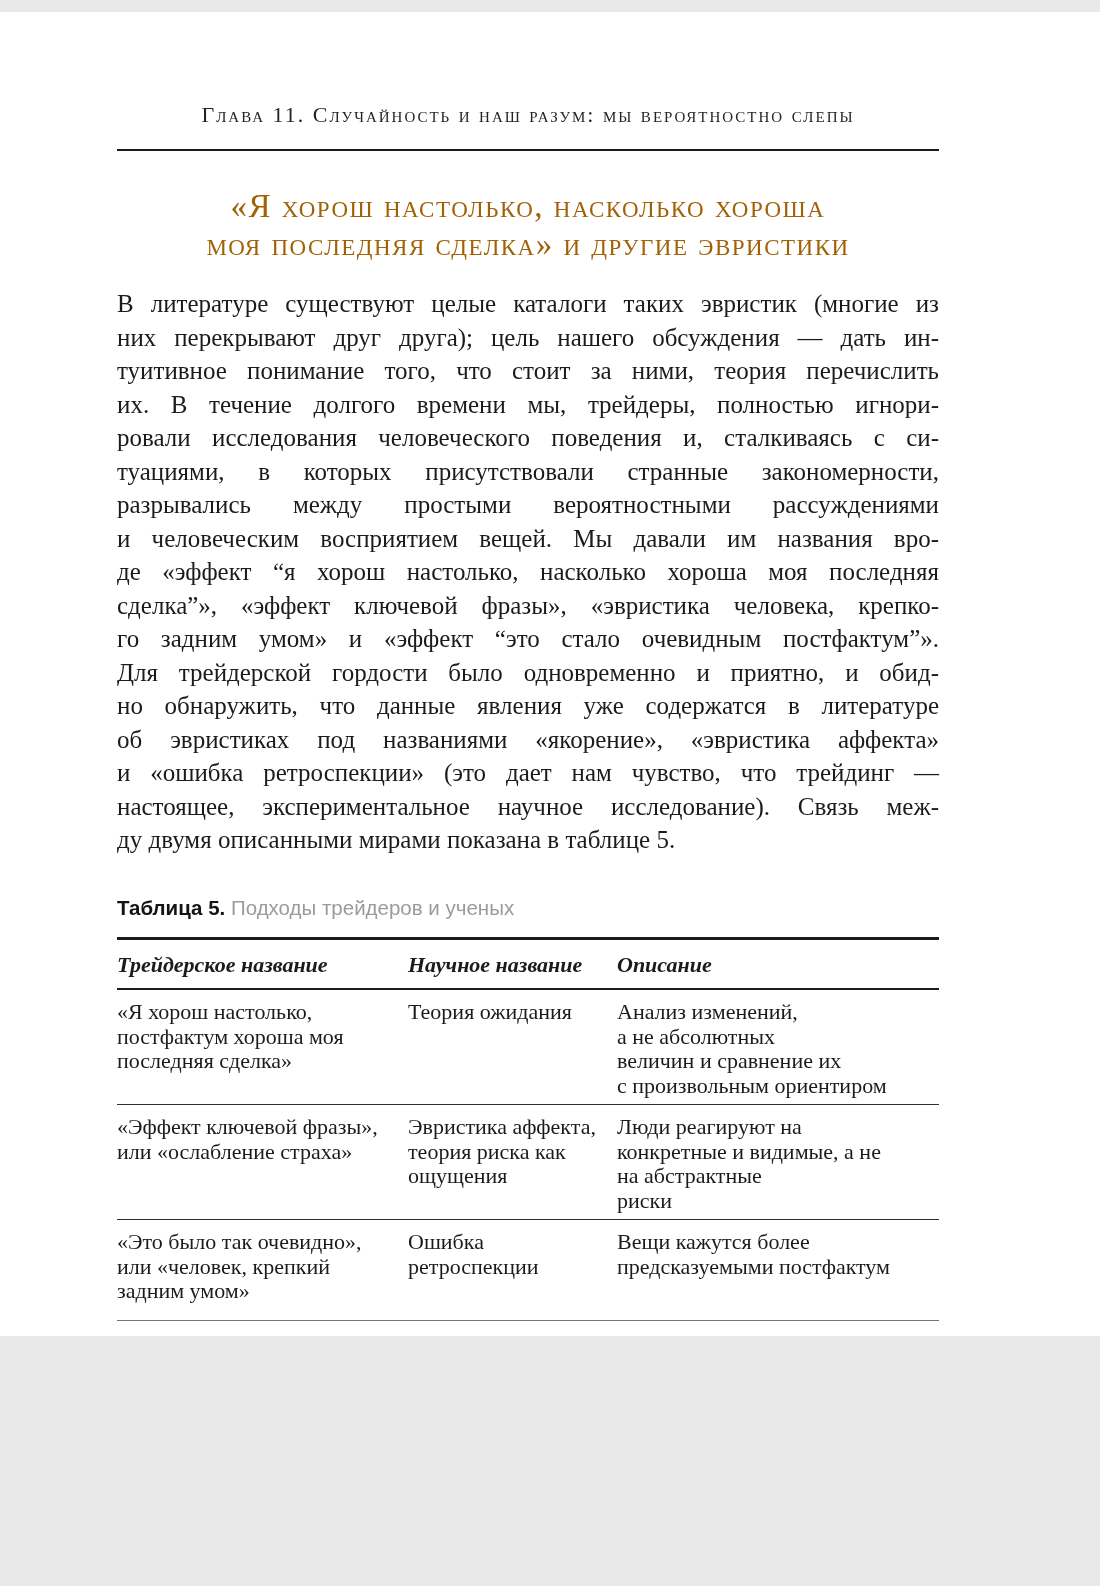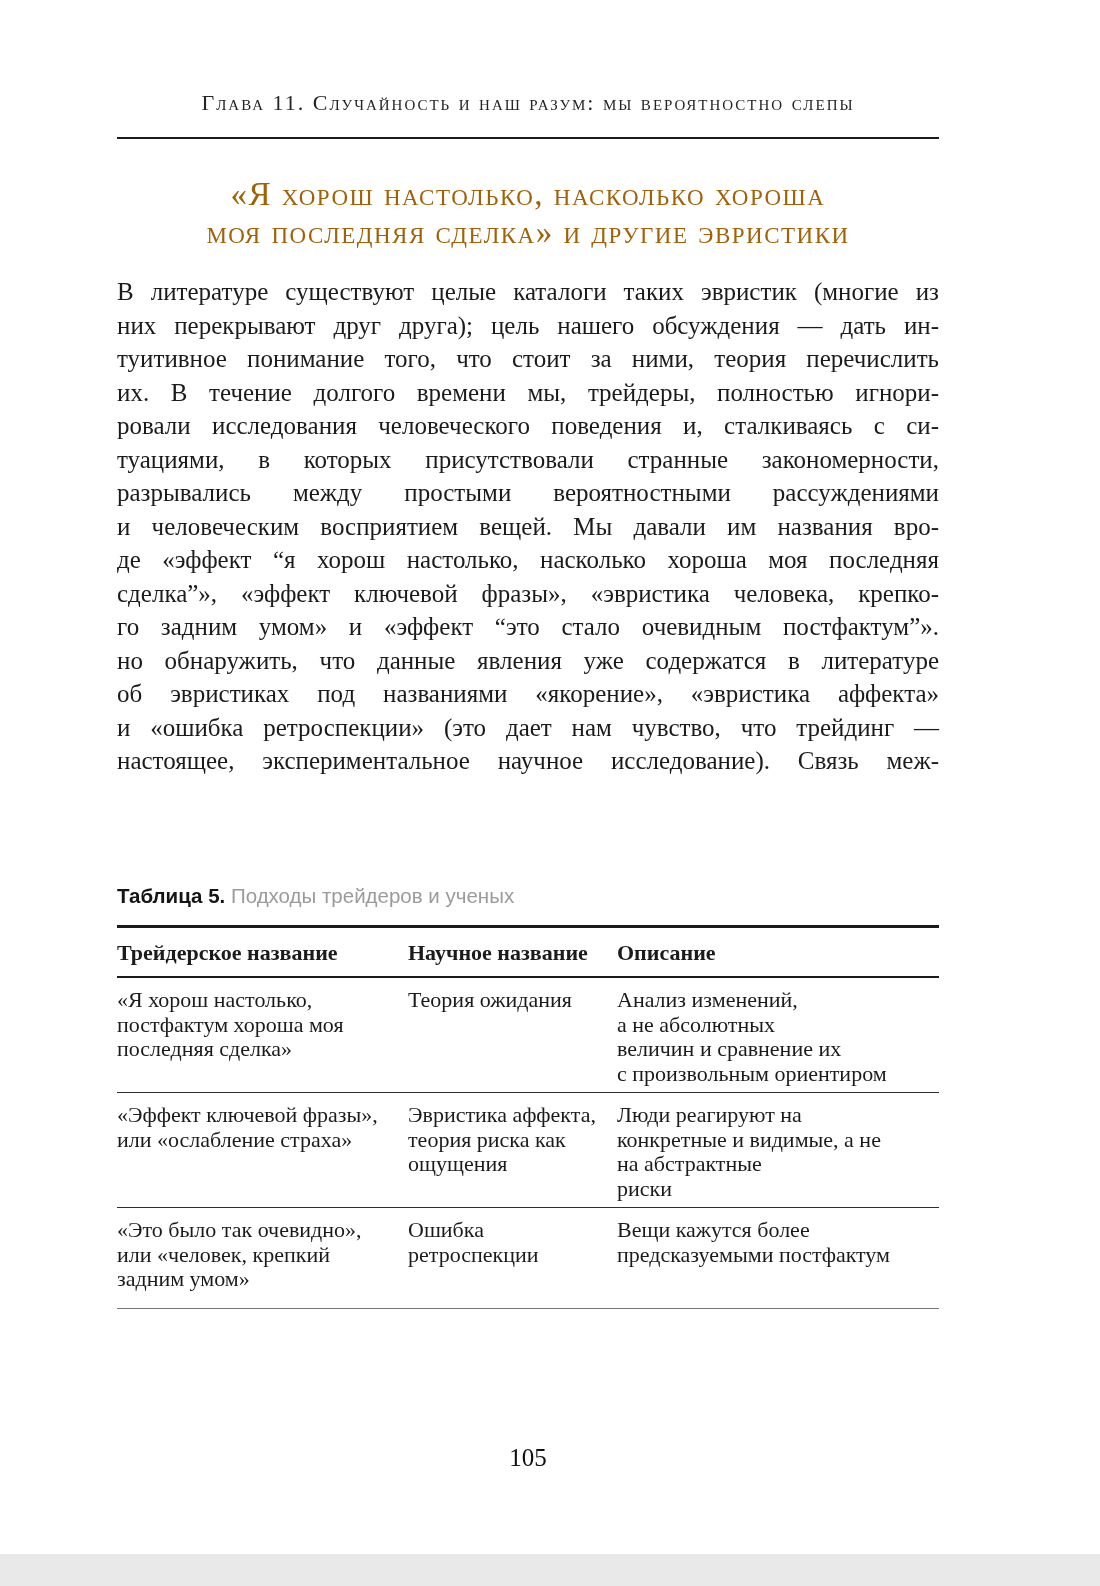--- a/index.html
+++ b/index.html
@@ -7,22 +7,22 @@
     --text:#1b1b1b;
     --caption-gray:#9b9b9b;
     --rule-dark:#1b1b1b;
     --rule-mid:#2e2e2e;
     --rule-light:#757575;
   }
   html,body{margin:0;padding:0;}
   body{background:#e9e9e9;font-family:"Liberation Serif", serif;}
   .page{
     position:relative;
-    width:1100px;height:1554px;
-    margin:0 auto;
+    width:1100px;height:1324px;
+    margin:12px auto;
     background:var(--background);
     color:var(--text);
     overflow:hidden;
   }
   .col{left:117px;width:822px;position:absolute;}
 
   
   .running-head{
     top:90px;
     text-align:center;
@@ -72,20 +72,21 @@
     top:925px;
     border-top:3px solid var(--rule-dark);
     font-size:22px;
   }
   .thead-row{
     display:grid;
     grid-template-columns:291px 209px 322px;
     padding:12px 0 10px 0;
     border-bottom:2.5px solid var(--rule-dark);
     font-weight:bold;
+    font-style:italic;
   }
   .trow{
     display:grid;
     grid-template-columns:291px 209px 322px;
     padding:10px 0 6px 0;
     border-bottom:1.5px solid var(--rule-mid);
     line-height:24.5px;
   }
   .trow:last-child{
     border-bottom:1.5px solid var(--rule-light);
@@ -120,24 +121,26 @@
       <div class="body-line">них перекрывают друг друга); цель нашего обсуждения — дать ин-</div>
       <div class="body-line">туитивное понимание того, что стоит за ними, теория перечислить</div>
       <div class="body-line">их. В течение долгого времени мы, трейдеры, полностью игнори-</div>
       <div class="body-line">ровали исследования человеческого поведения и, сталкиваясь с си-</div>
       <div class="body-line">туациями, в которых присутствовали странные закономерности,</div>
       <div class="body-line">разрывались между простыми вероятностными рассуждениями</div>
       <div class="body-line">и человеческим восприятием вещей. Мы давали им названия вро-</div>
       <div class="body-line">де «эффект “я хорош настолько, насколько хороша моя последняя</div>
       <div class="body-line">сделка”», «эффект ключевой фразы», «эвристика человека, крепко-</div>
       <div class="body-line">го задним умом» и «эффект “это стало очевидным постфактум”».</div>
+      <div class="body-line">Для трейдерской гордости было одновременно и приятно, и обид-</div>
       <div class="body-line">но обнаружить, что данные явления уже содержатся в литературе</div>
       <div class="body-line">об эвристиках под названиями «якорение», «эвристика аффекта»</div>
       <div class="body-line">и «ошибка ретроспекции» (это дает нам чувство, что трейдинг —</div>
       <div class="body-line">настоящее, экспериментальное научное исследование). Связь меж-</div>
+      <div class="body-line final">ду двумя описанными мирами показана в таблице 5.</div>
     </div>
 
   <div class="col table-caption">
     <span class="cap-label">Таблица 5.</span>
     <span> </span>
     <span class="cap-text">Подходы трейдеров и ученых</span>
   </div>
 
   <div class="col ttable">
     <div class="thead-row">

